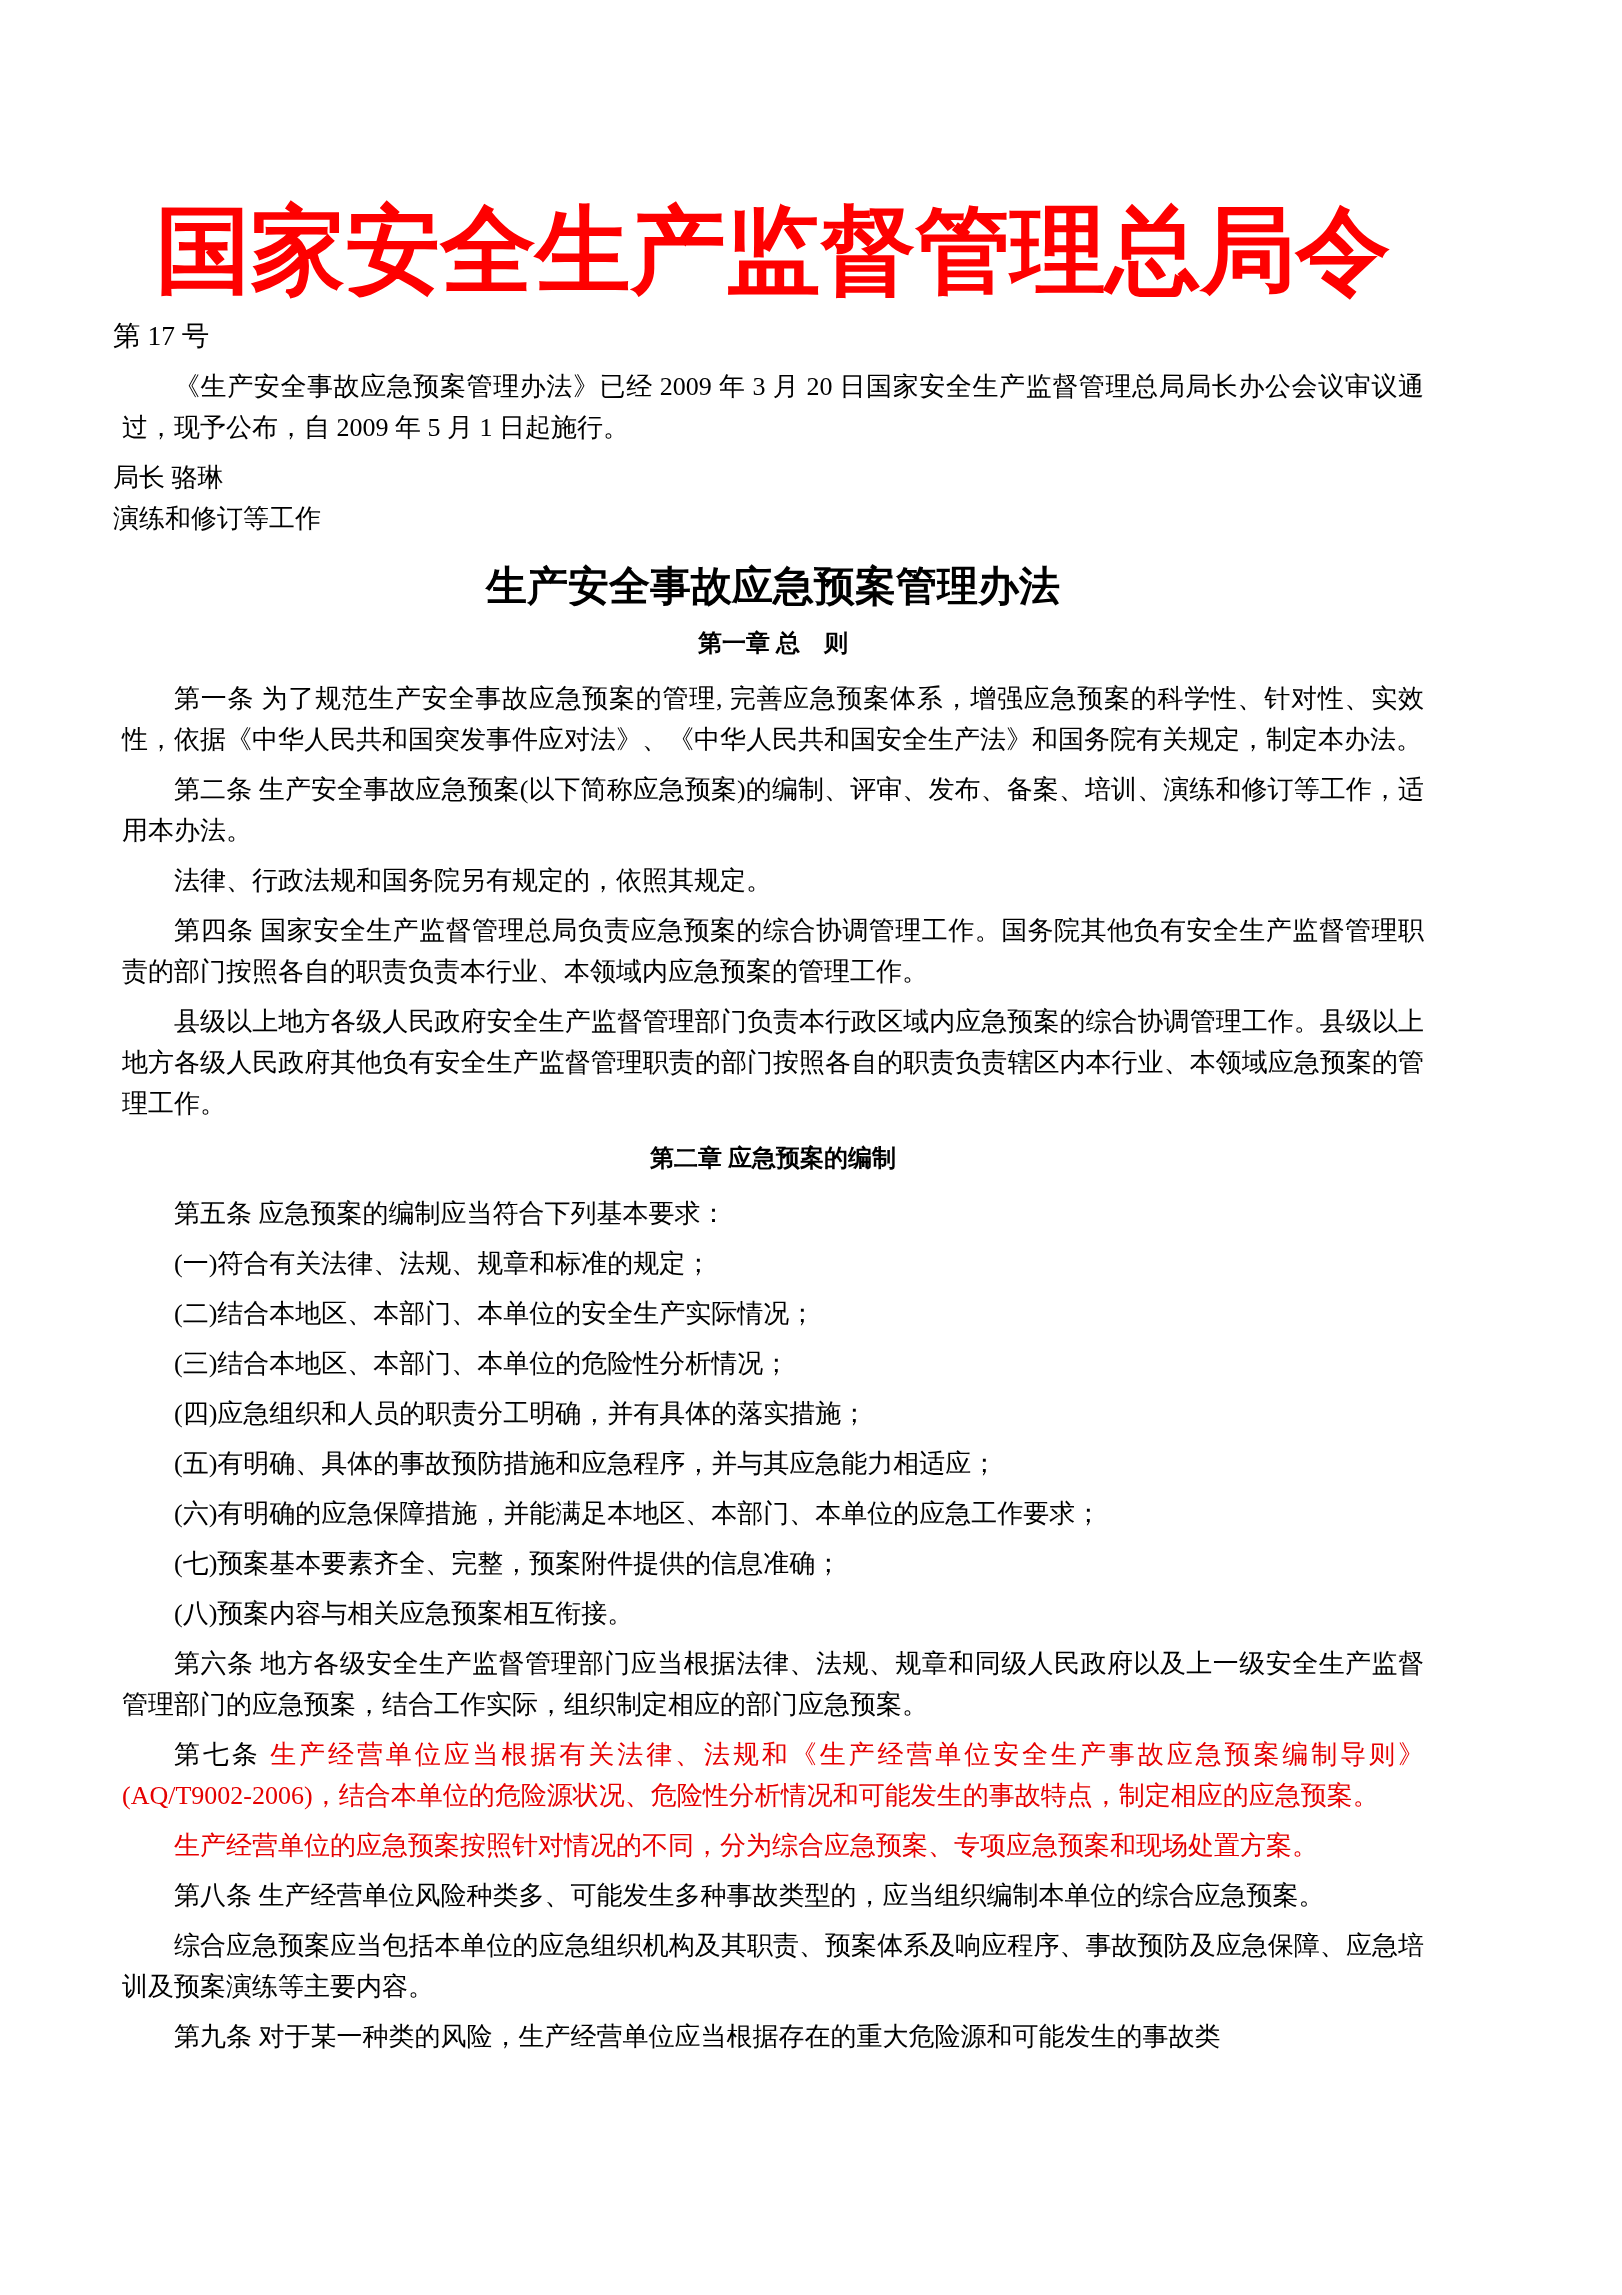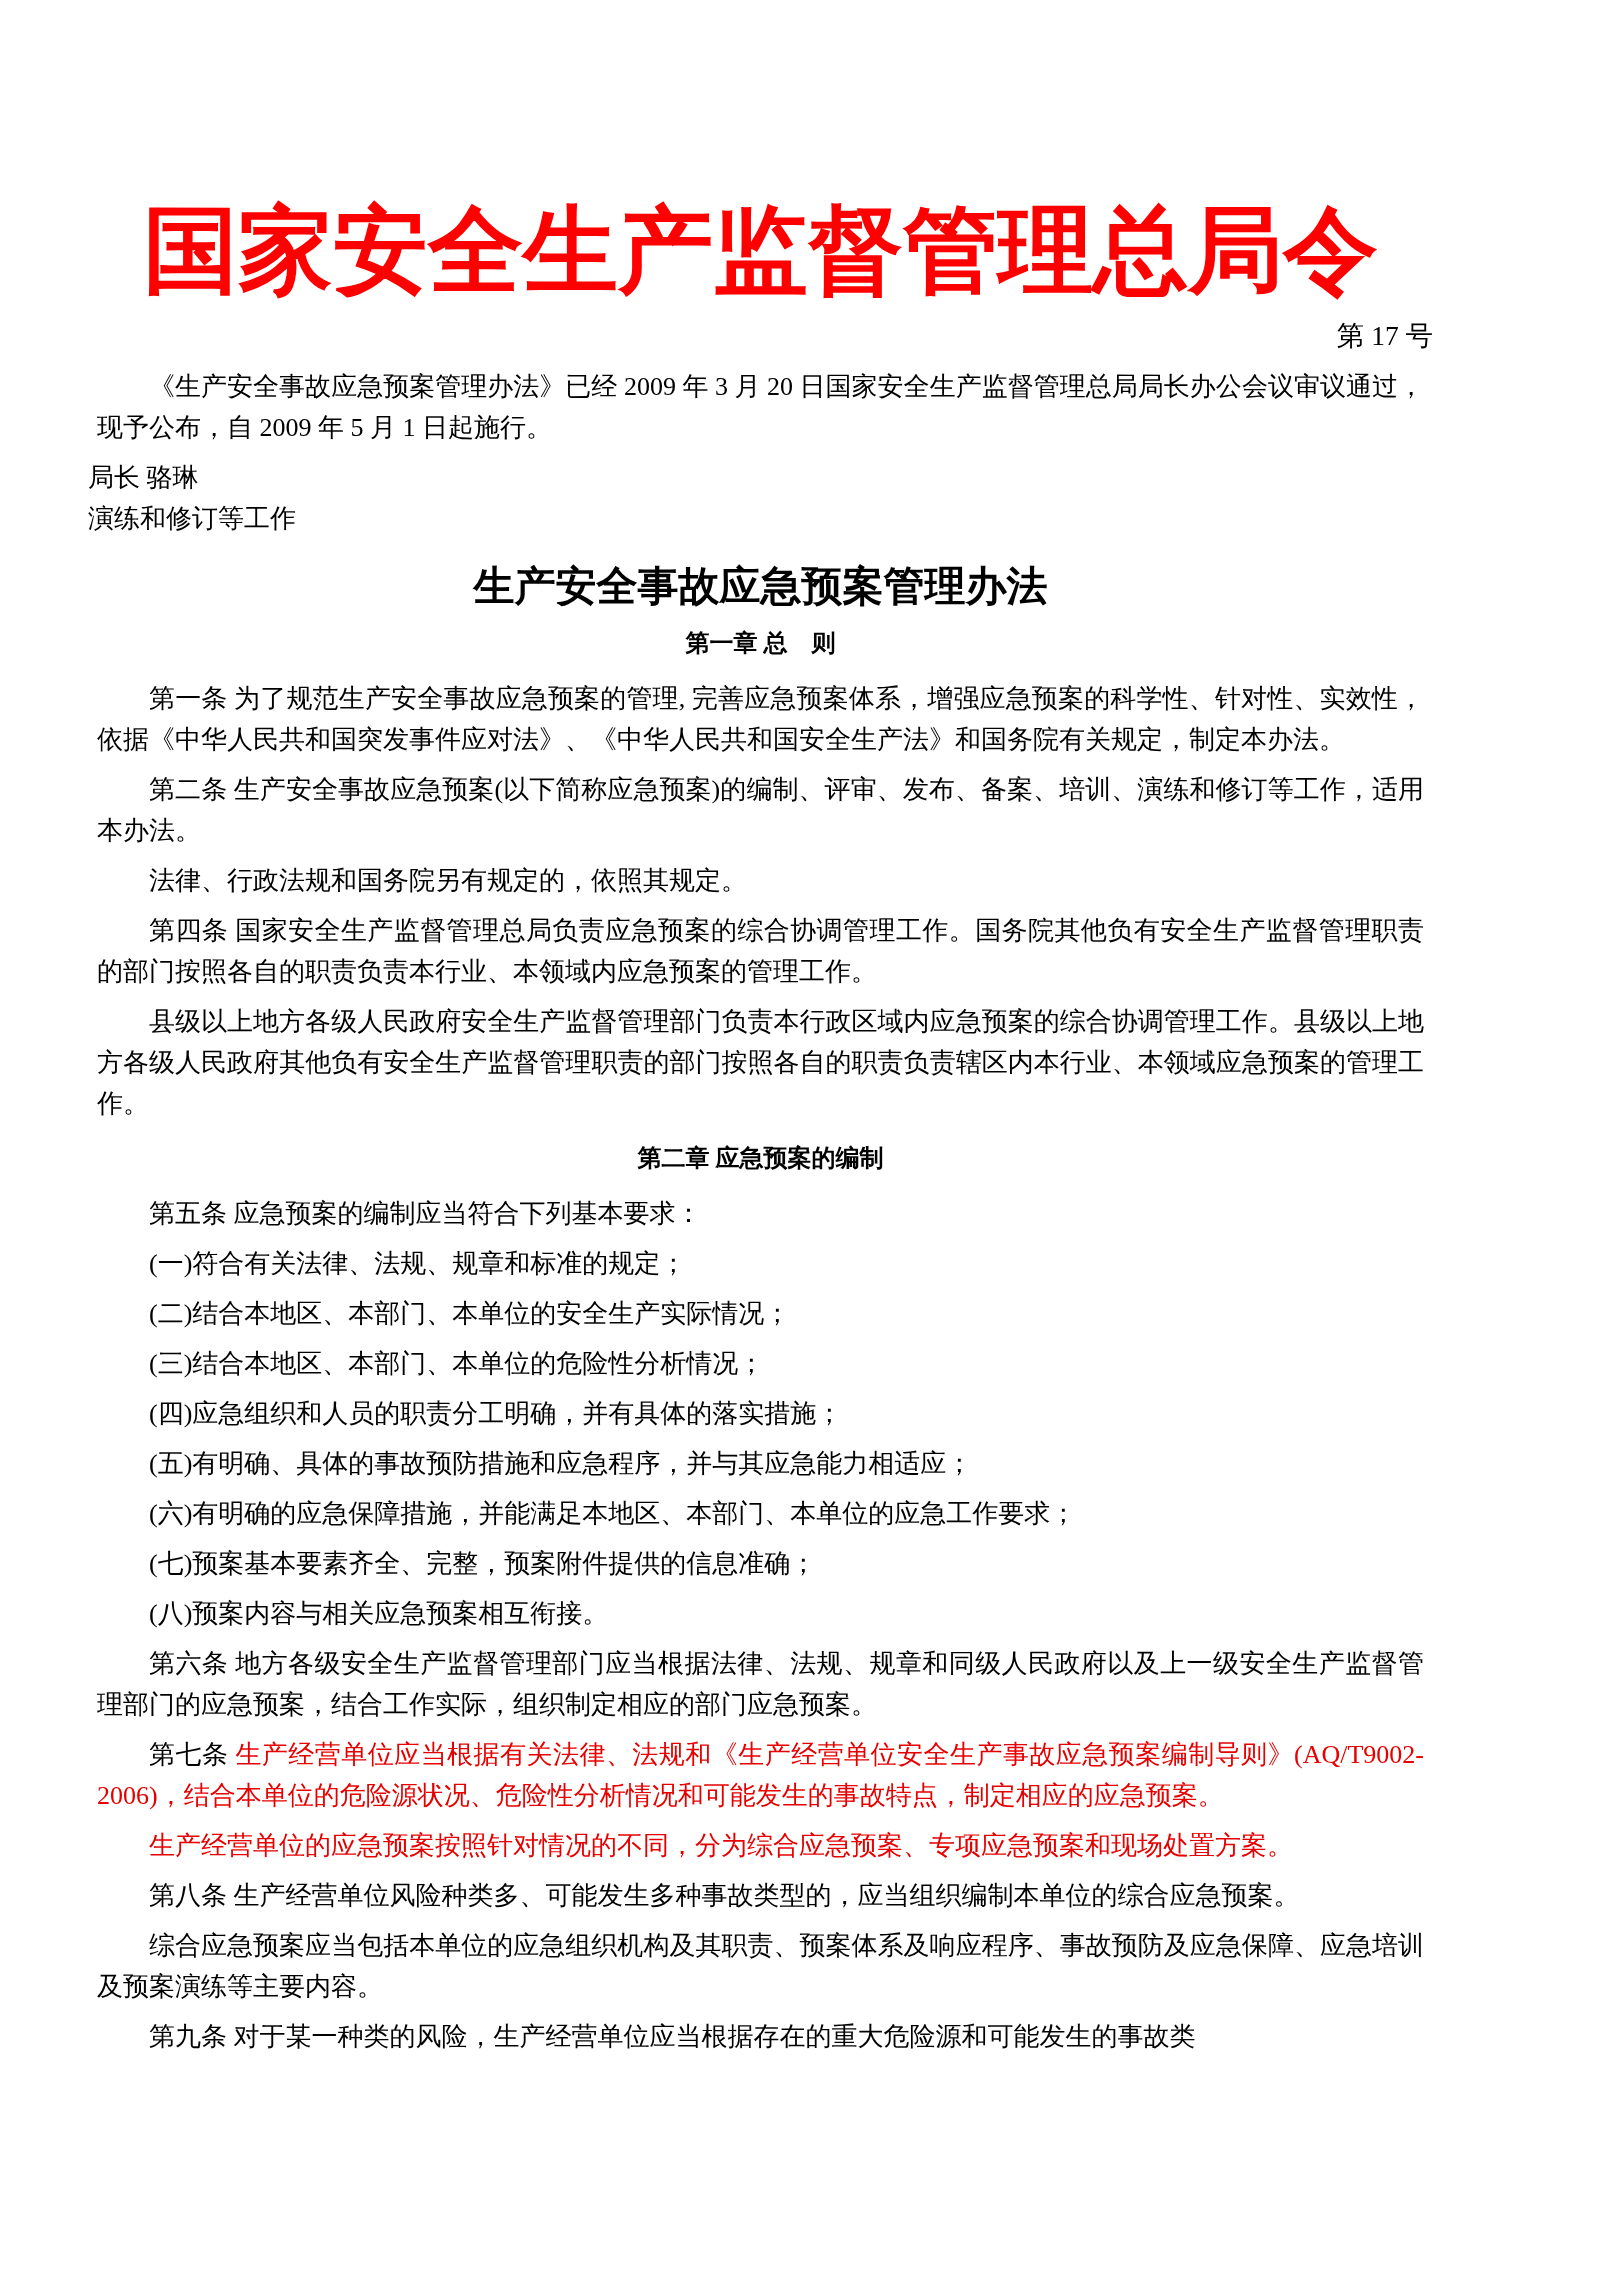--- a/index.html
+++ b/index.html
@@ -6,37 +6,37 @@
   .page{
     position:relative;
     width:1623px;
     height:2295px;
     background:#ffffff;
     font-family:"Liberation Serif","DejaVu Serif",serif;
     color:#000000;
     overflow:hidden;
   }
   .inner{
-    padding:191px 190px 0 88px;
+    padding:191px 190px 0 113px;
   }
   .masthead{
     margin:0;
     font-size:95px;
     line-height:121px;
     text-align:center;
     font-weight:bold;
     color:#fe0000;
     letter-spacing:0px;
     white-space:nowrap;
   }
   .issue{
     margin:2.6px 0 0 0;
     font-size:27.5px;
     line-height:42px;
-    text-align:right;
+    text-align:left;
     font-weight:normal;
   }
   .para{
     margin:9px;
     font-size:26px;
     line-height:41px;
     text-indent:52px;
     text-align:justify;
   }
   .right-line{

